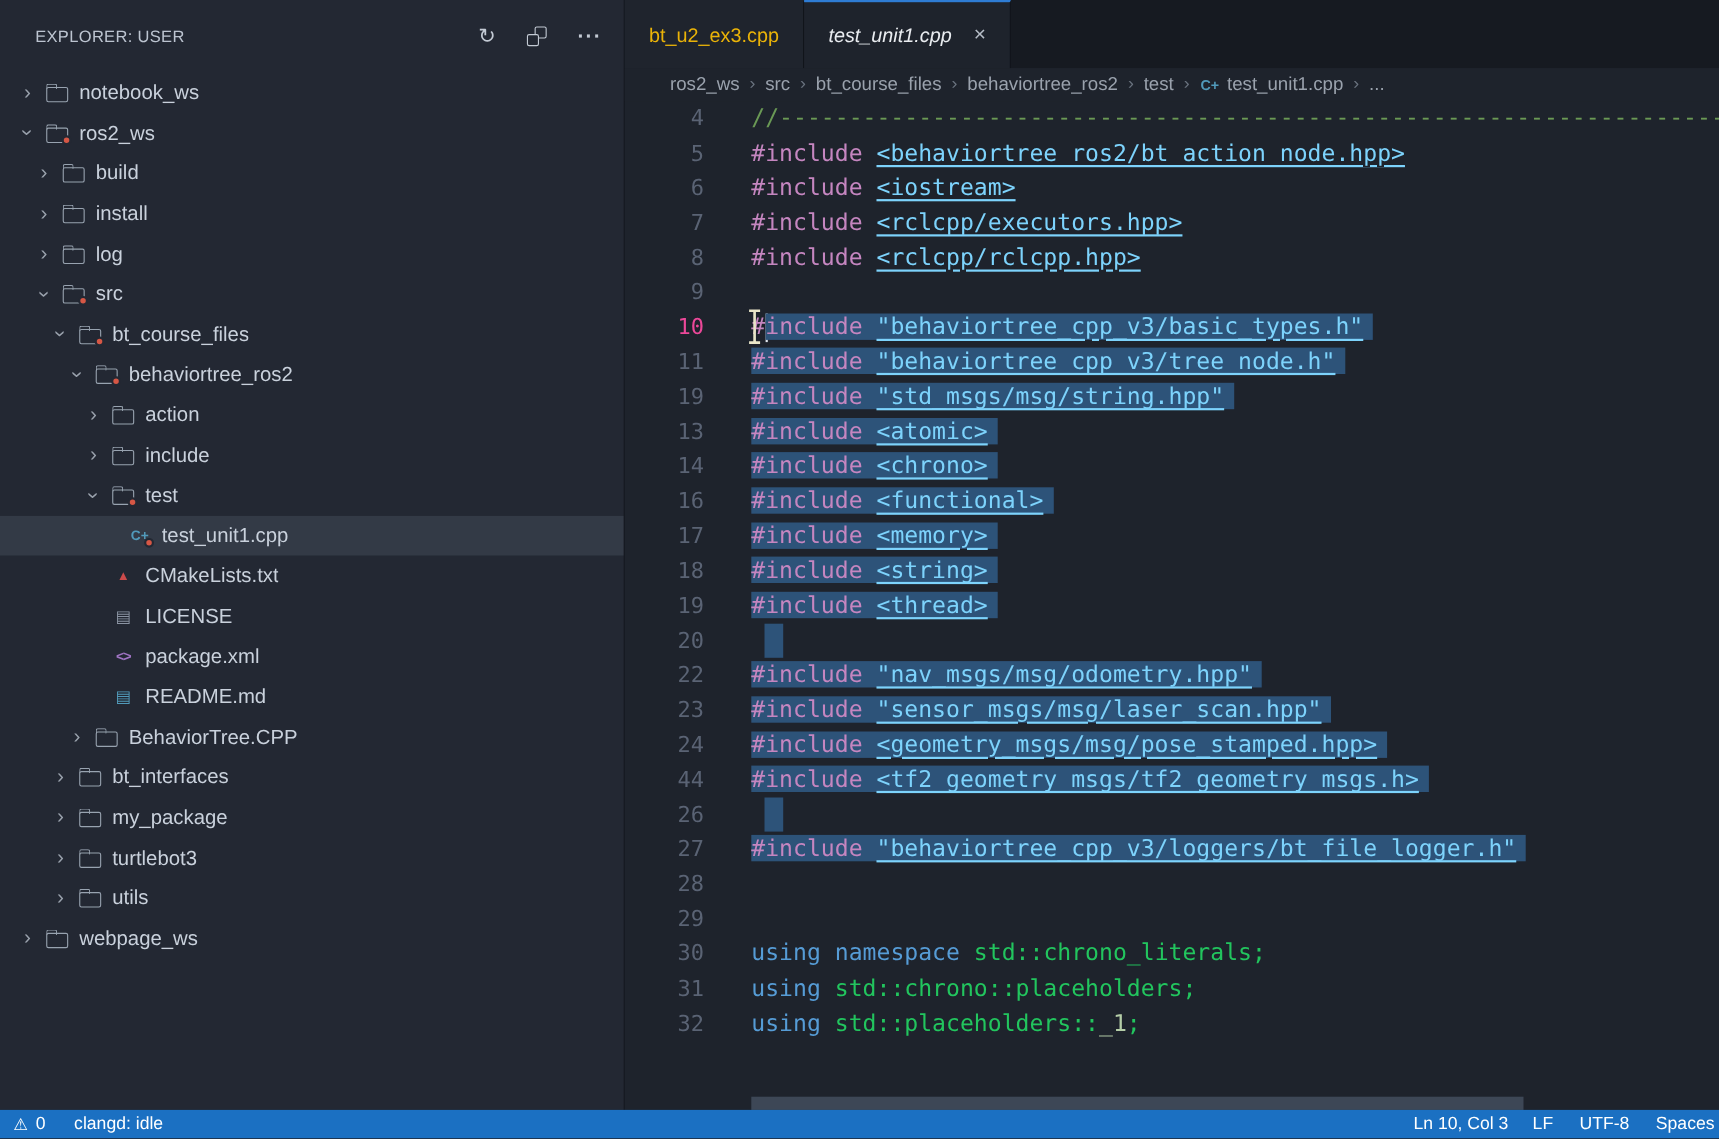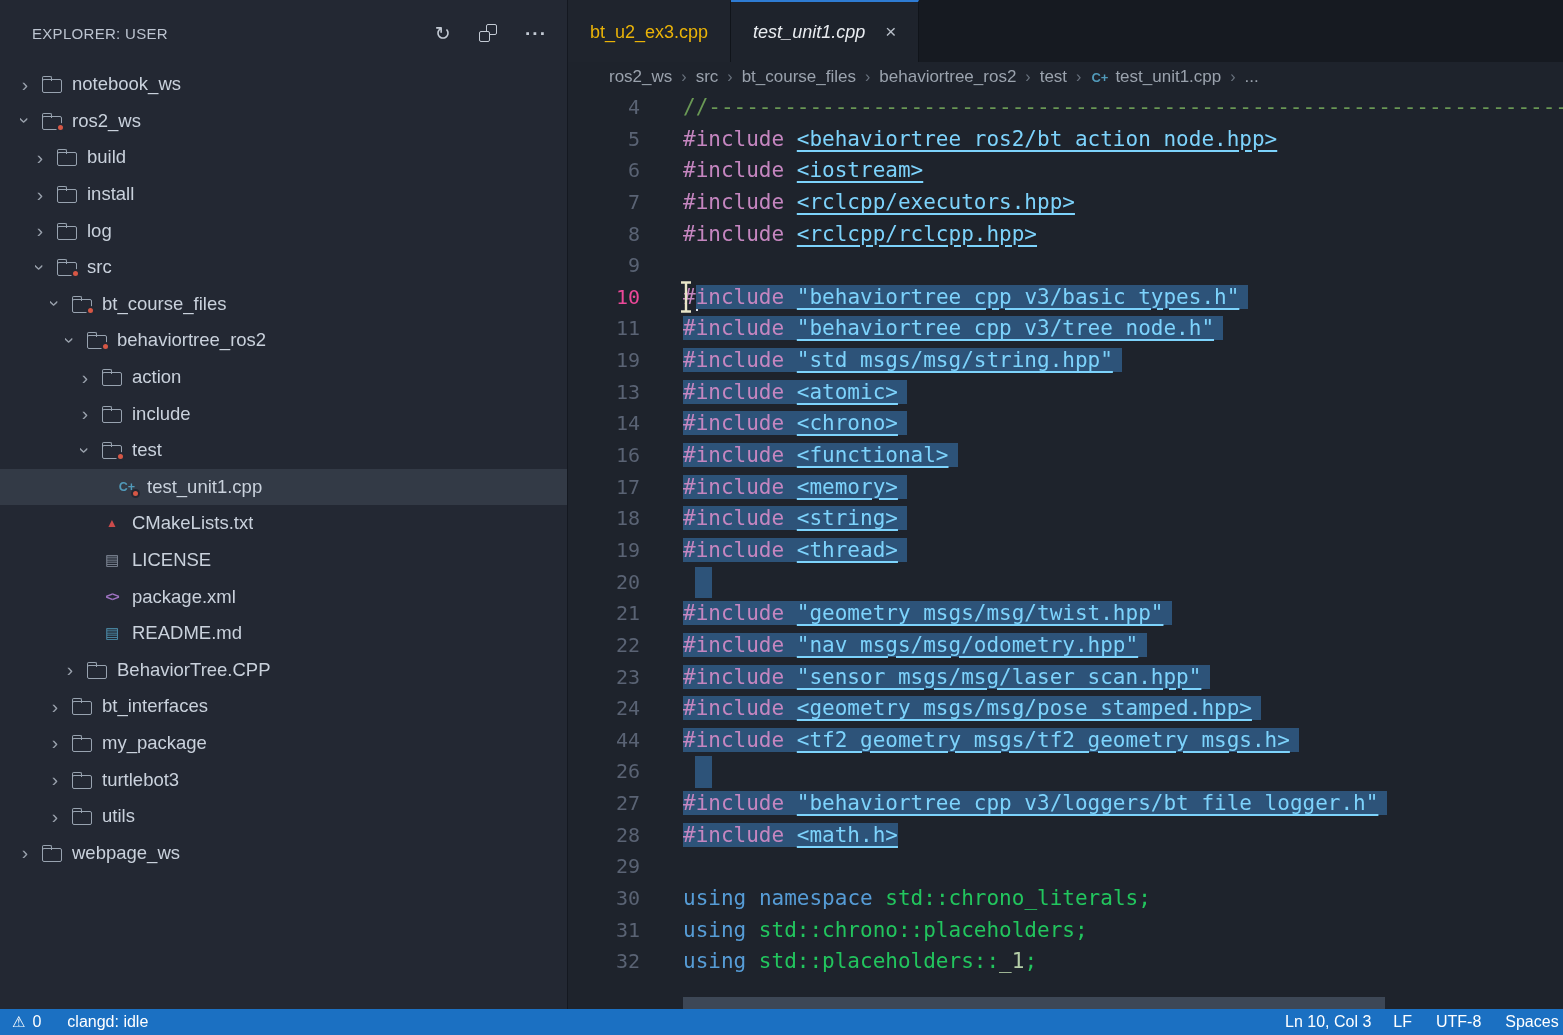--- a/index.html
+++ b/index.html
@@ -265,28 +265,27 @@
         <div class="code-line"><span class="ln active">10</span><span class="lc"><span class="tk-d">#</span><span class="caret"></span><span class="sel ext"><span class="tk-d">include </span><span class="tk-s">"behaviortree_cpp_v3/basic_types.h"</span></span></span></div>
         <div class="code-line"><span class="ln">11</span><span class="lc"><span class="sel ext"><span class="tk-d">#include </span><span class="tk-s">"behaviortree_cpp_v3/tree_node.h"</span></span></span></div>
         <div class="code-line"><span class="ln">19</span><span class="lc"><span class="sel ext"><span class="tk-d">#include </span><span class="tk-s">"std_msgs/msg/string.hpp"</span></span></span></div>
         <div class="code-line"><span class="ln">13</span><span class="lc"><span class="sel ext"><span class="tk-d">#include </span><span class="tk-h">&lt;atomic&gt;</span></span></span></div>
         <div class="code-line"><span class="ln">14</span><span class="lc"><span class="sel ext"><span class="tk-d">#include </span><span class="tk-h">&lt;chrono&gt;</span></span></span></div>
         <div class="code-line"><span class="ln">16</span><span class="lc"><span class="sel ext"><span class="tk-d">#include </span><span class="tk-h">&lt;functional&gt;</span></span></span></div>
         <div class="code-line"><span class="ln">17</span><span class="lc"><span class="sel ext"><span class="tk-d">#include </span><span class="tk-h">&lt;memory&gt;</span></span></span></div>
         <div class="code-line"><span class="ln">18</span><span class="lc"><span class="sel ext"><span class="tk-d">#include </span><span class="tk-h">&lt;string&gt;</span></span></span></div>
         <div class="code-line"><span class="ln">19</span><span class="lc"><span class="sel ext"><span class="tk-d">#include </span><span class="tk-h">&lt;thread&gt;</span></span></span></div>
         <div class="code-line"><span class="ln">20</span><span class="lc"><span class="sel-blank"></span></span></div>
-        <div class="code-line"><span class="ln">21</span><span class="lc"><span class="sel ext"><span class="tk-d">#include </span><span class="tk-s">"geometry_msgs/msg/twist.hpp"</span></span></span></div>
         <div class="code-line"><span class="ln">22</span><span class="lc"><span class="sel ext"><span class="tk-d">#include </span><span class="tk-s">"nav_msgs/msg/odometry.hpp"</span></span></span></div>
         <div class="code-line"><span class="ln">23</span><span class="lc"><span class="sel ext"><span class="tk-d">#include </span><span class="tk-s">"sensor_msgs/msg/laser_scan.hpp"</span></span></span></div>
         <div class="code-line"><span class="ln">24</span><span class="lc"><span class="sel ext"><span class="tk-d">#include </span><span class="tk-h">&lt;geometry_msgs/msg/pose_stamped.hpp&gt;</span></span></span></div>
         <div class="code-line"><span class="ln">44</span><span class="lc"><span class="sel ext"><span class="tk-d">#include </span><span class="tk-h">&lt;tf2_geometry_msgs/tf2_geometry_msgs.h&gt;</span></span></span></div>
         <div class="code-line"><span class="ln">26</span><span class="lc"><span class="sel-blank"></span></span></div>
         <div class="code-line"><span class="ln">27</span><span class="lc"><span class="sel ext"><span class="tk-d">#include </span><span class="tk-s">"behaviortree_cpp_v3/loggers/bt_file_logger.h"</span></span></span></div>
-        <div class="code-line"><span class="ln">28</span><span class="lc"><span class="sel"><span class="tk-d">#include </span><span class="tk-h">&lt;math.h&gt;</span></span></span></div>
+        <div class="code-line"><span class="ln">28</span></div>
         <div class="code-line"><span class="ln">29</span><span class="lc"></span></div>
         <div class="code-line"><span class="ln">30</span><span class="lc"><span class="tk-k">using</span><span class="tk-p"> </span><span class="tk-k">namespace</span><span class="tk-p"> std::chrono_literals;</span></span></div>
         <div class="code-line"><span class="ln">31</span><span class="lc"><span class="tk-k">using</span><span class="tk-p"> std::chrono::placeholders;</span></span></div>
         <div class="code-line"><span class="ln">32</span><span class="lc"><span class="tk-k">using</span><span class="tk-p"> std::placeholders::</span><span class="tk-n">_1</span><span class="tk-p">;</span></span></div>
       </div>
   </main>
 
 </div>
 
 <footer class="status">

